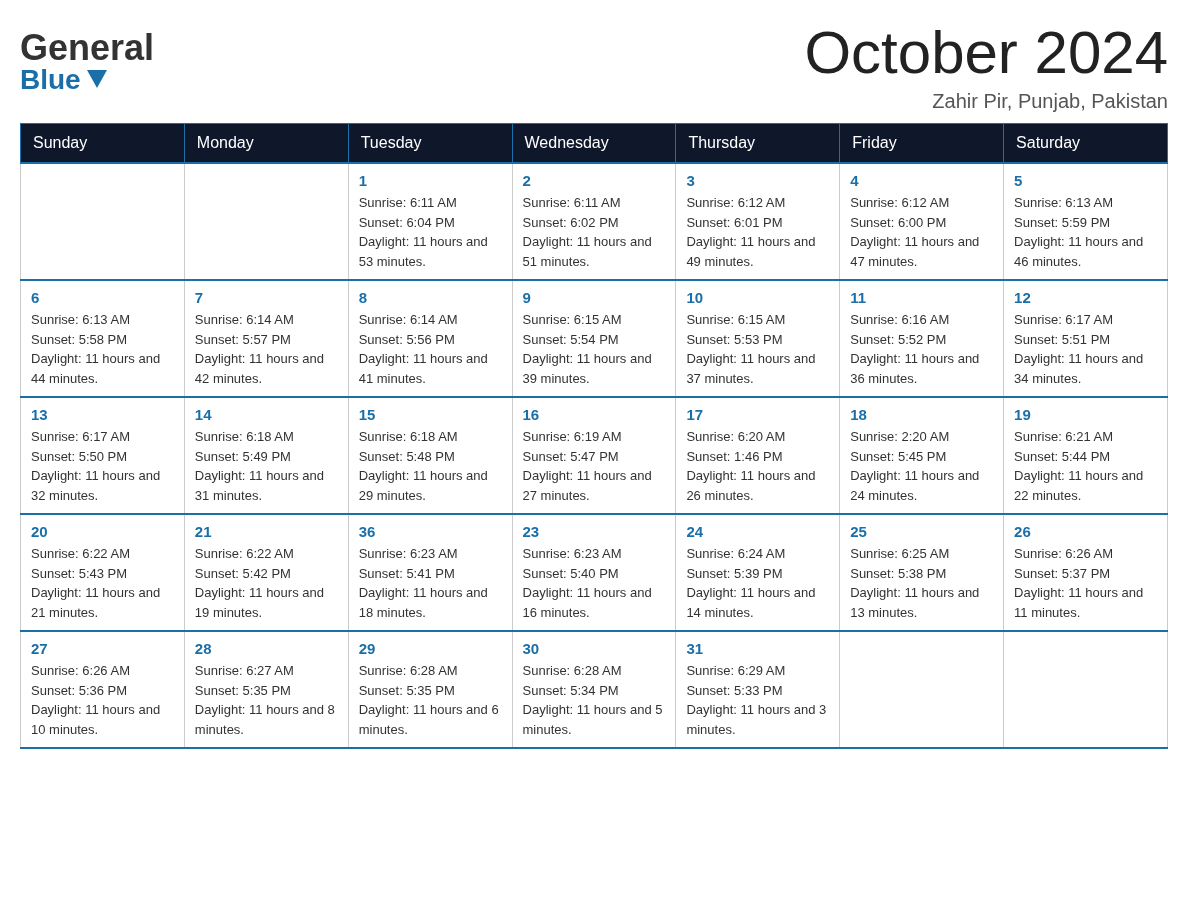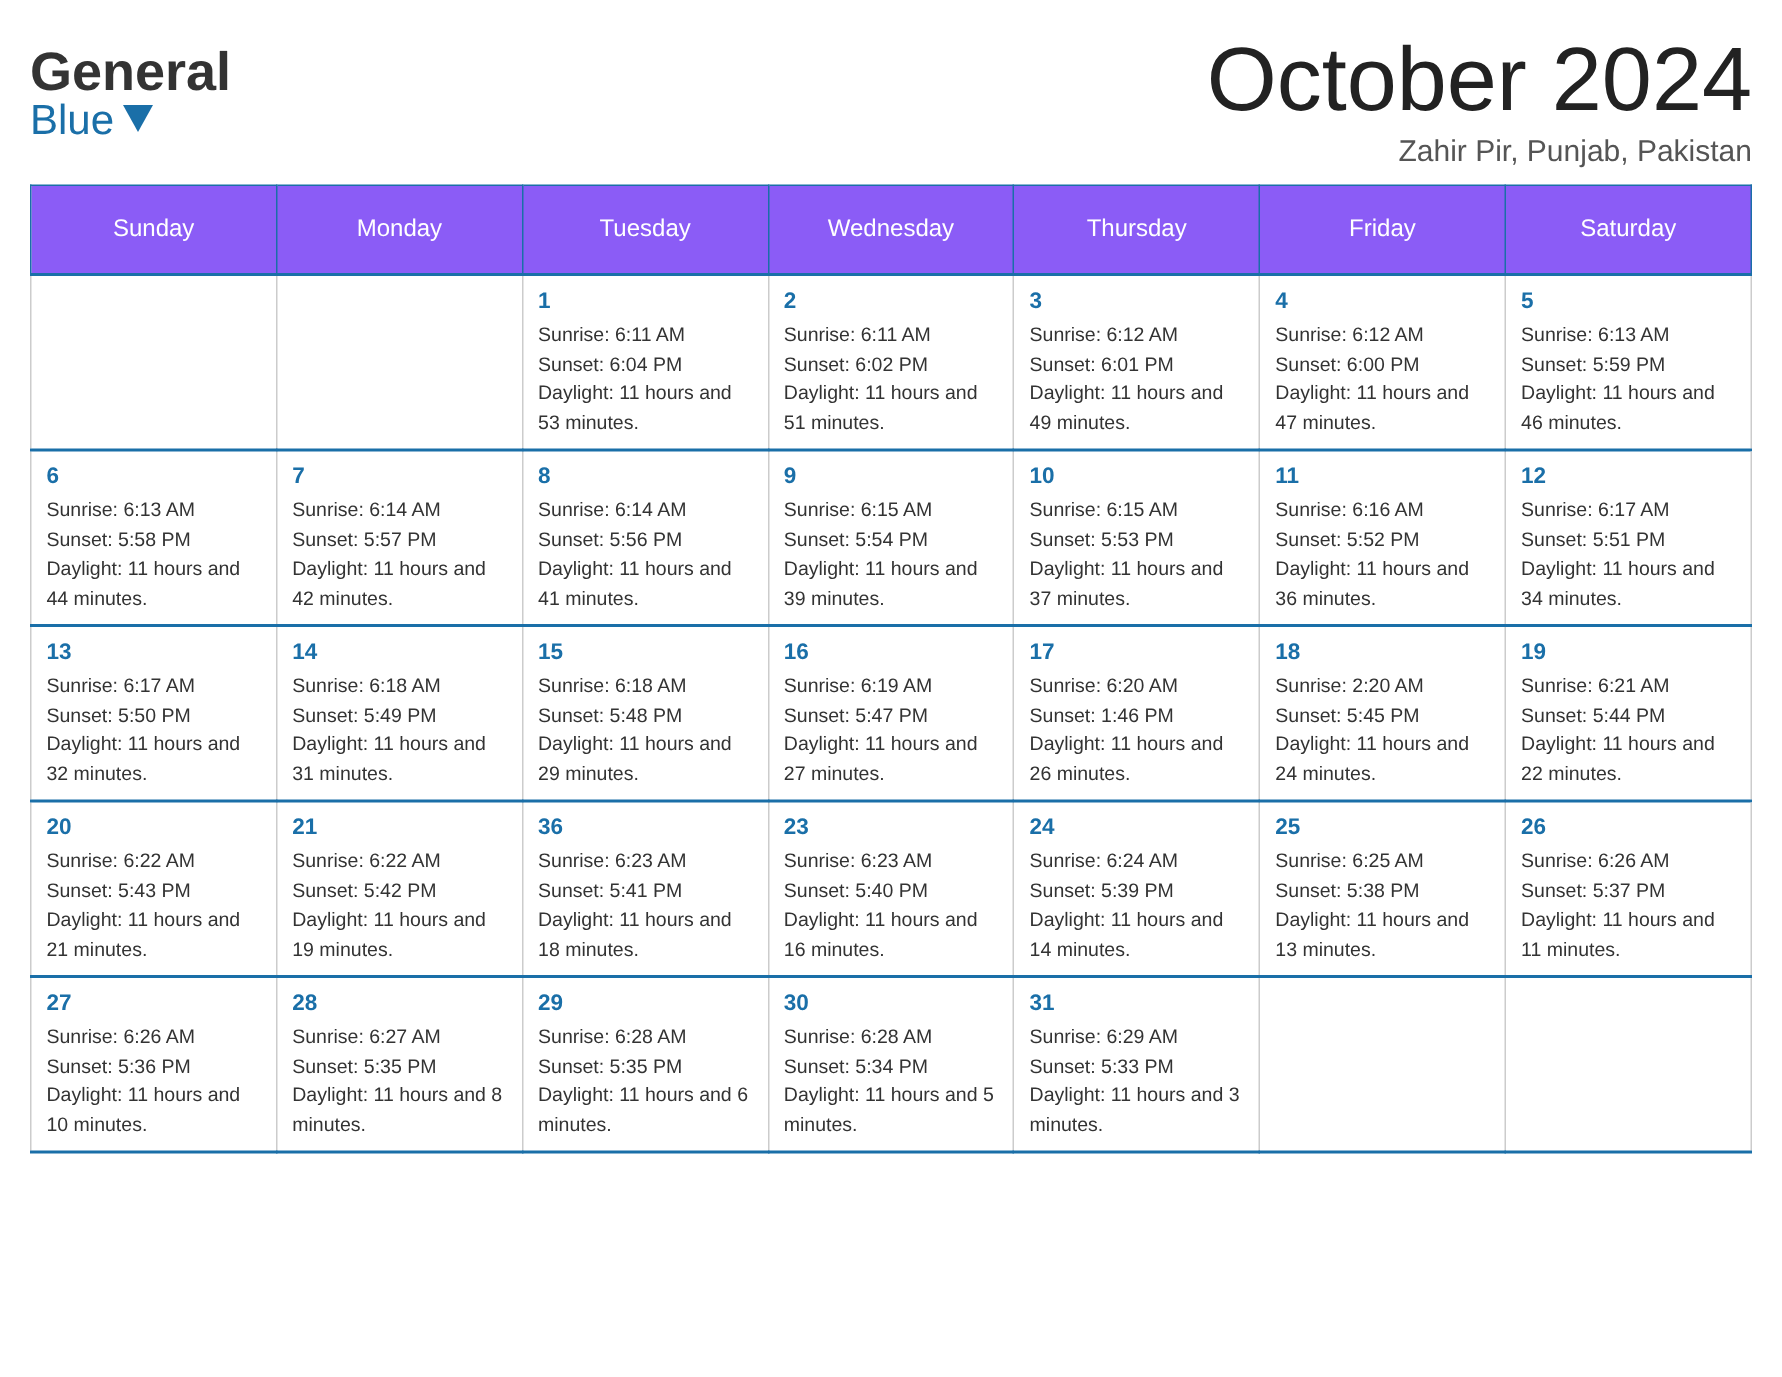--- a/index.html
+++ b/index.html
@@ -23,21 +23,21 @@
       padding-top: 10px;
     }
     .logo-general {
       font-size: 36px;
       font-weight: bold;
       color: #333;
       line-height: 1;
     }
     .logo-blue {
       font-size: 28px;
-      font-weight: normal;
+      font-weight: bold;
       color: #1a6fa8;
       line-height: 1;
       display: flex;
       align-items: center;
       gap: 4px;
     }
     .logo-triangle {
       width: 0;
       height: 0;
       border-left: 10px solid transparent;
@@ -60,26 +60,26 @@
       font-size: 20px;
       color: #555;
       margin-top: 4px;
     }
     .calendar-table {
       width: 100%;
       border-collapse: collapse;
       margin-top: 8px;
     }
     .calendar-table th {
-      background-color: #8b5cf6;
+      background-color: #0f172a;
       color: #fff;
       font-size: 16px;
       font-weight: normal;
-      padding: 20px 12px;
-      text-align: center;
+      padding: 10px 12px;
+      text-align: left;
       border: 1px solid #1a6fa8;
     }
     .calendar-table td {
       border: 1px solid #ccc;
       vertical-align: top;
       padding: 8px 10px;
       width: 14.28%;
       min-height: 110px;
       font-size: 13px;
       color: #222;

